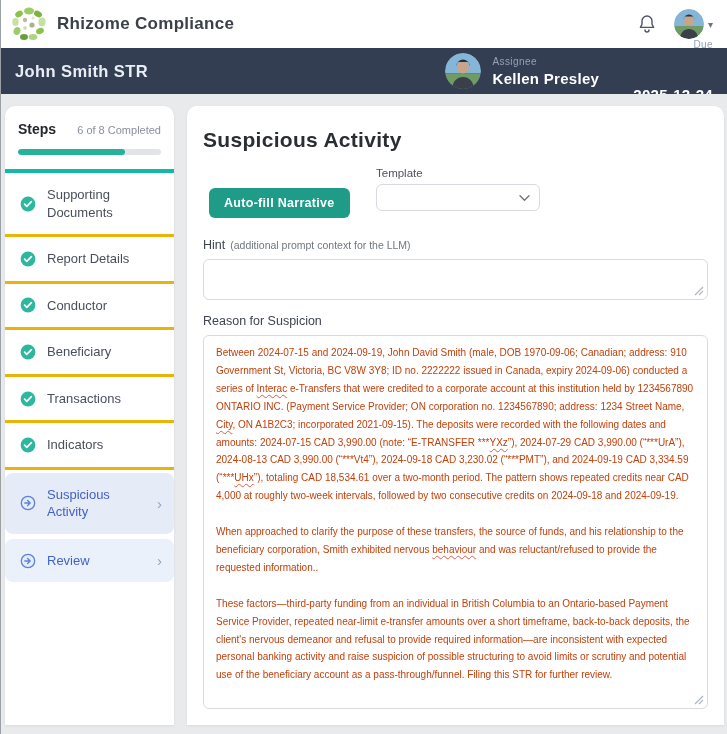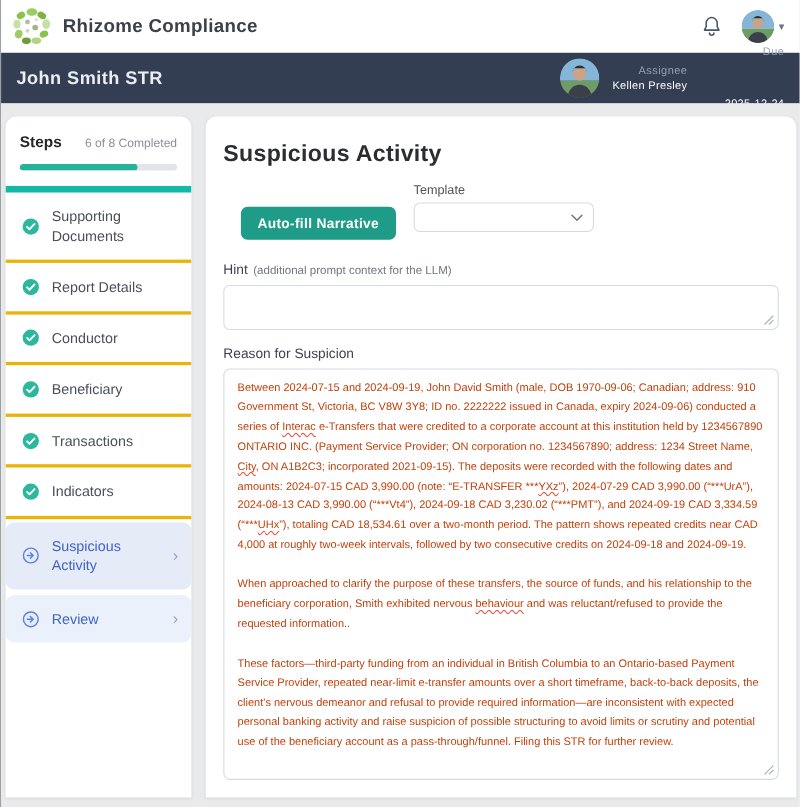--- a/index.html
+++ b/index.html
@@ -14,50 +14,50 @@
   .topbar-right { margin-left:auto; display:flex; align-items:center; gap:16px; }
   .bell-btn { width:20px; height:22px; cursor:pointer; display:flex; align-items:center; }
   .avatar-wrap { display:flex; align-items:center; gap:4px; cursor:pointer; }
   .avatar { border-radius:50%; overflow:hidden; display:block; }
   .caret { font-size:10px; color:#6b7280; }
 
   
   .casebar { height:46px; background:#333e53; display:flex; align-items:center; padding:0 14px; }
   .case-title { color:#e9edf4; font-size:16.5px; font-weight:600; letter-spacing:.4px; }
   .case-meta { margin-left:auto; display:flex; align-items:center; gap:12px; }
-  .meta-col { display:flex; flex-direction:column; gap:3px;align-items:flex-end; }
+  .meta-col { display:flex; flex-direction:column; gap:3px; }
   .meta-col.right { align-items:flex-end; margin-left:22px;gap:36px; }
   .meta-label { font-size:10px; color:#97a1b4; letter-spacing:.4px; }
-  .meta-value { font-size:10px; color:#ffffff; font-weight:400; letter-spacing:.3px; }
+  .meta-value { font-size:15px; color:#ffffff; font-weight:700; letter-spacing:.3px; }
 
   
   .page { position:relative; height:631px; background:#e9eaec; }
   .card { position:absolute; top:12px; bottom:0; background:#fff; border-radius:10px 10px 0 0; box-shadow:0 1px 3px rgba(20,30,50,.07); }
   .sidebar { left:4px; width:169px; overflow:hidden; }
   .main { left:186px; width:537px; padding:16px; display:flex; flex-direction:column; }
 
   
-  .steps-top { padding:15px 13px 14px; border-bottom:6px solid #14b8a6; }
+  .steps-top { padding:15px 13px 14px; border-bottom:4px solid #14b8a6; }
   .steps-head { display:flex; justify-content:space-between; align-items:baseline; margin-bottom:12px; }
   .steps-title { font-size:14px; font-weight:700; color:#23272e; }
   .steps-count { font-size:11px; color:#8a919c; }
   .progress-track { height:6px; border-radius:3px; background:#e3e4e7; overflow:hidden; }
   .progress-fill { height:100%; border-radius:3px; background:#26b298; }
   .step-item { display:flex; align-items:center; gap:11px; padding:13px 10px 13px 15px; border-bottom:3px solid #eab308; cursor:pointer; }
   .step-item .step-ic { flex:0 0 16px; }
   .step-label { font-size:13px; color:#49505b; line-height:1.35; }
   .step-item.active { background:#ebf1fa; border-bottom:none; border-radius:8px; margin:3px 0 5px; }
   .step-item.active.current { background:#e5ebf7; }
   .step-item.active .step-label { color:#4162c9; }
   .chev { margin-left:auto; color:#93a3c2; font-size:15px; line-height:1; padding-right:2px; }
 
   
   .page-title { font-size:21px; font-weight:700; color:#2a2d31; letter-spacing:.3px; margin:6px 0 20px; }
   .controls-row { position:relative; height:46px; margin-bottom:18px; }
-  .btn-autofill { position:absolute; left:16px; bottom:0; background:#1e9c88; color:#fff; border:none;
+  .btn-autofill { position:absolute; left:6px; bottom:0; background:#1e9c88; color:#fff; border:none;
     font-family:inherit; font-size:12.5px; font-weight:700; letter-spacing:.3px; padding:8px 15px; border-radius:6px; cursor:pointer; }
   .tpl-group { position:absolute; left:173px; top:-5px; width:164px; }
   .tpl-label { font-size:11.5px; color:#52525b; display:block; margin-bottom:5px; }
   .select { position:relative; height:27px; border:1px solid #d7dbe1; border-radius:6px; background:#fff; cursor:pointer; }
   .select svg { position:absolute; right:9px; top:50%; transform:translateY(-50%); }
   .field-label { font-size:12.5px; color:#3e4550; margin:2px 0 7px; }
   .field-label .note { font-size:10.5px; color:#70777f; margin-left:5px; }
   .ta { position:relative; border:1px solid #d7dbe1; border-radius:6px; background:#fff; }
   .hint-ta { height:41px; margin-bottom:12px; }
   .reason-ta { flex:1; min-height:0; }

